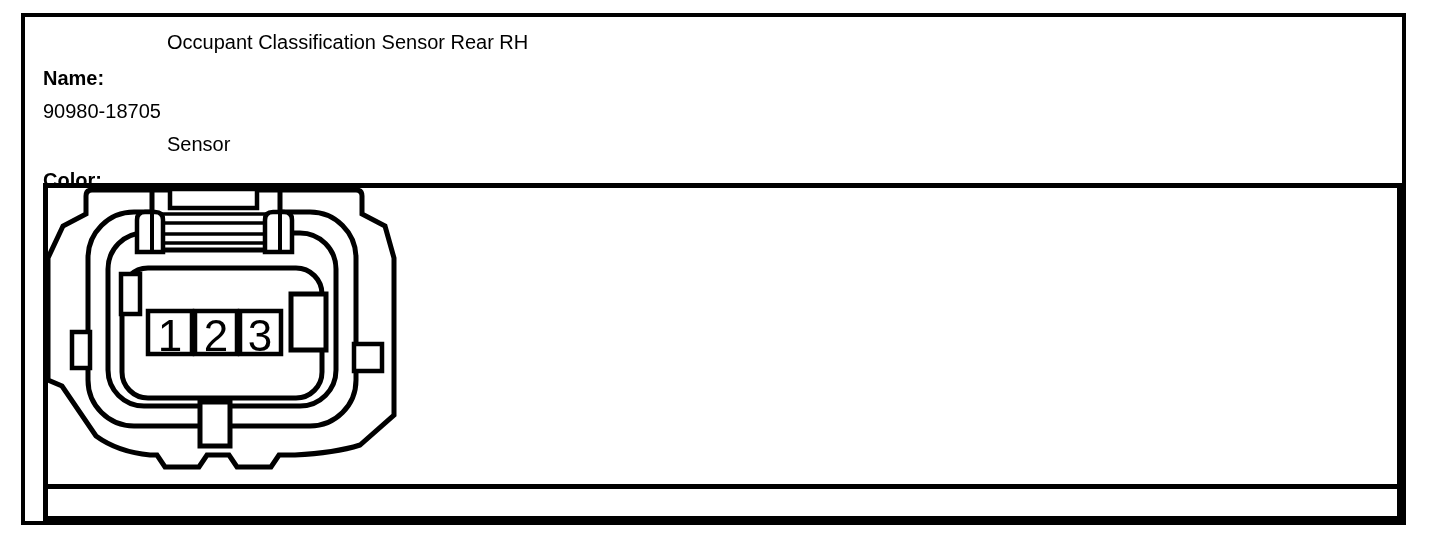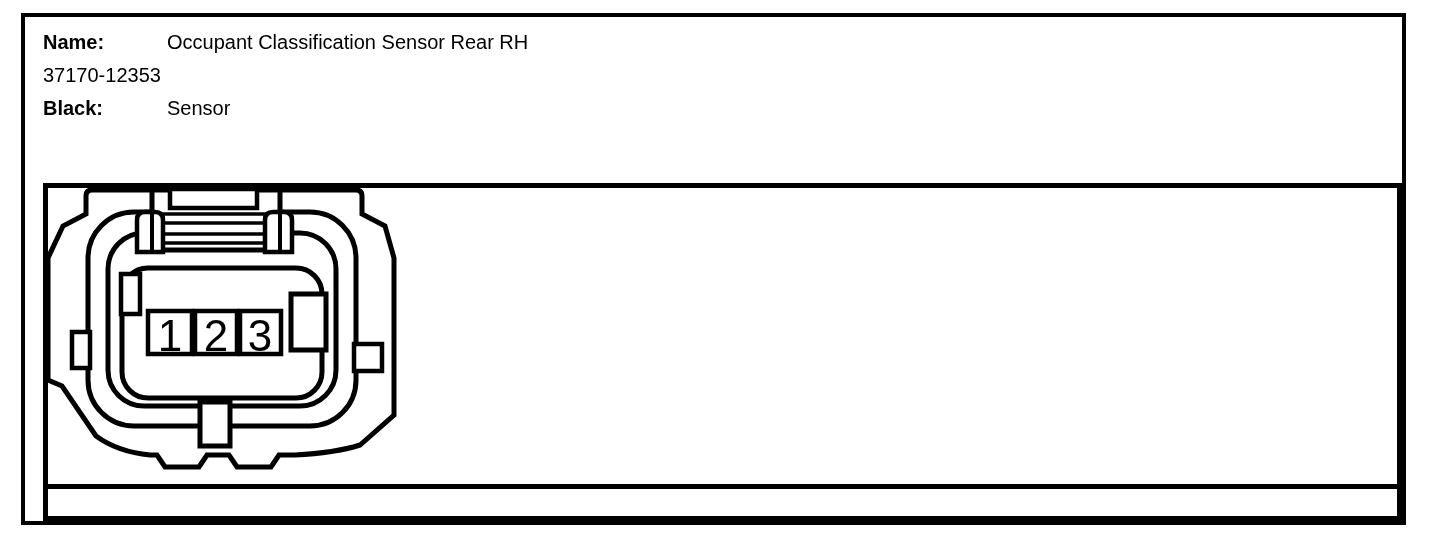--- a/index.html
+++ b/index.html
@@ -2,21 +2,21 @@
 <html><head>
 <meta charset="utf-8">
 <style>
   html,body{margin:0;padding:0;background:#ffffff;}
   body{width:1440px;height:536px;position:relative;overflow:hidden;
        font-family:"Liberation Sans",sans-serif;color:#000;}
   .page-border{position:absolute;left:21px;top:13px;width:1385px;height:512px;
        border:4px solid #000;box-sizing:border-box;background:#fff;}
   .info{position:absolute;left:43px;top:26px;}
   .info-row{display:flex;font-size:20px;line-height:33px;}
-  .info-label{width:124px;font-weight:bold;}
+  .info-label{width:124px;font-weight:bold;margin-top:36px;}
   .info-value{font-weight:normal;}
   .ctable{position:absolute;left:43px;top:183px;width:1359px;height:338px;
        border:5px solid #000;box-sizing:border-box;background:#fff;}
   .art-row{height:296px;border-bottom:5px solid #000;box-sizing:content-box;position:relative;}
   .empty-row{height:27px;}
   .cart{position:absolute;left:0;top:0;}
   .ln{fill:#ffffff;stroke:#000000;}
   .nofill{fill:none;stroke:#000000;}
   .pin-num{font-family:"Liberation Sans",sans-serif;font-size:44px;fill:#000;text-anchor:middle;}
 </style>
@@ -24,24 +24,24 @@
 <body>
 
 <div class="page-border"></div>
 
 <div class="info">
   <div class="info-row">
     <div class="info-label">Name:</div>
     <div class="info-value">Occupant Classification Sensor Rear RH</div>
   </div>
   <div class="info-row">
-    <div class="info-value">37170-12353</div>
+    <div class="info-value">90980-18705</div>
   </div>
   <div class="info-row">
-    <div class="info-label">Black:</div>
+    <div class="info-label">Color:</div>
     <div class="info-value">Sensor</div>
   </div>
 </div>
 
 <div class="ctable">
   <div class="art-row">
     <svg class="cart" width="380" height="296" viewBox="48 188 380 296">
 
       <path class="ln" stroke-width="5" d="M 92,190 H 356 Q 362,190 362,196 V 214 L 385,226 L 394,258 V 415 L 360,445
            Q 335,453 295,455 L 279,455 L 271,467 L 237,467 L 229,455

